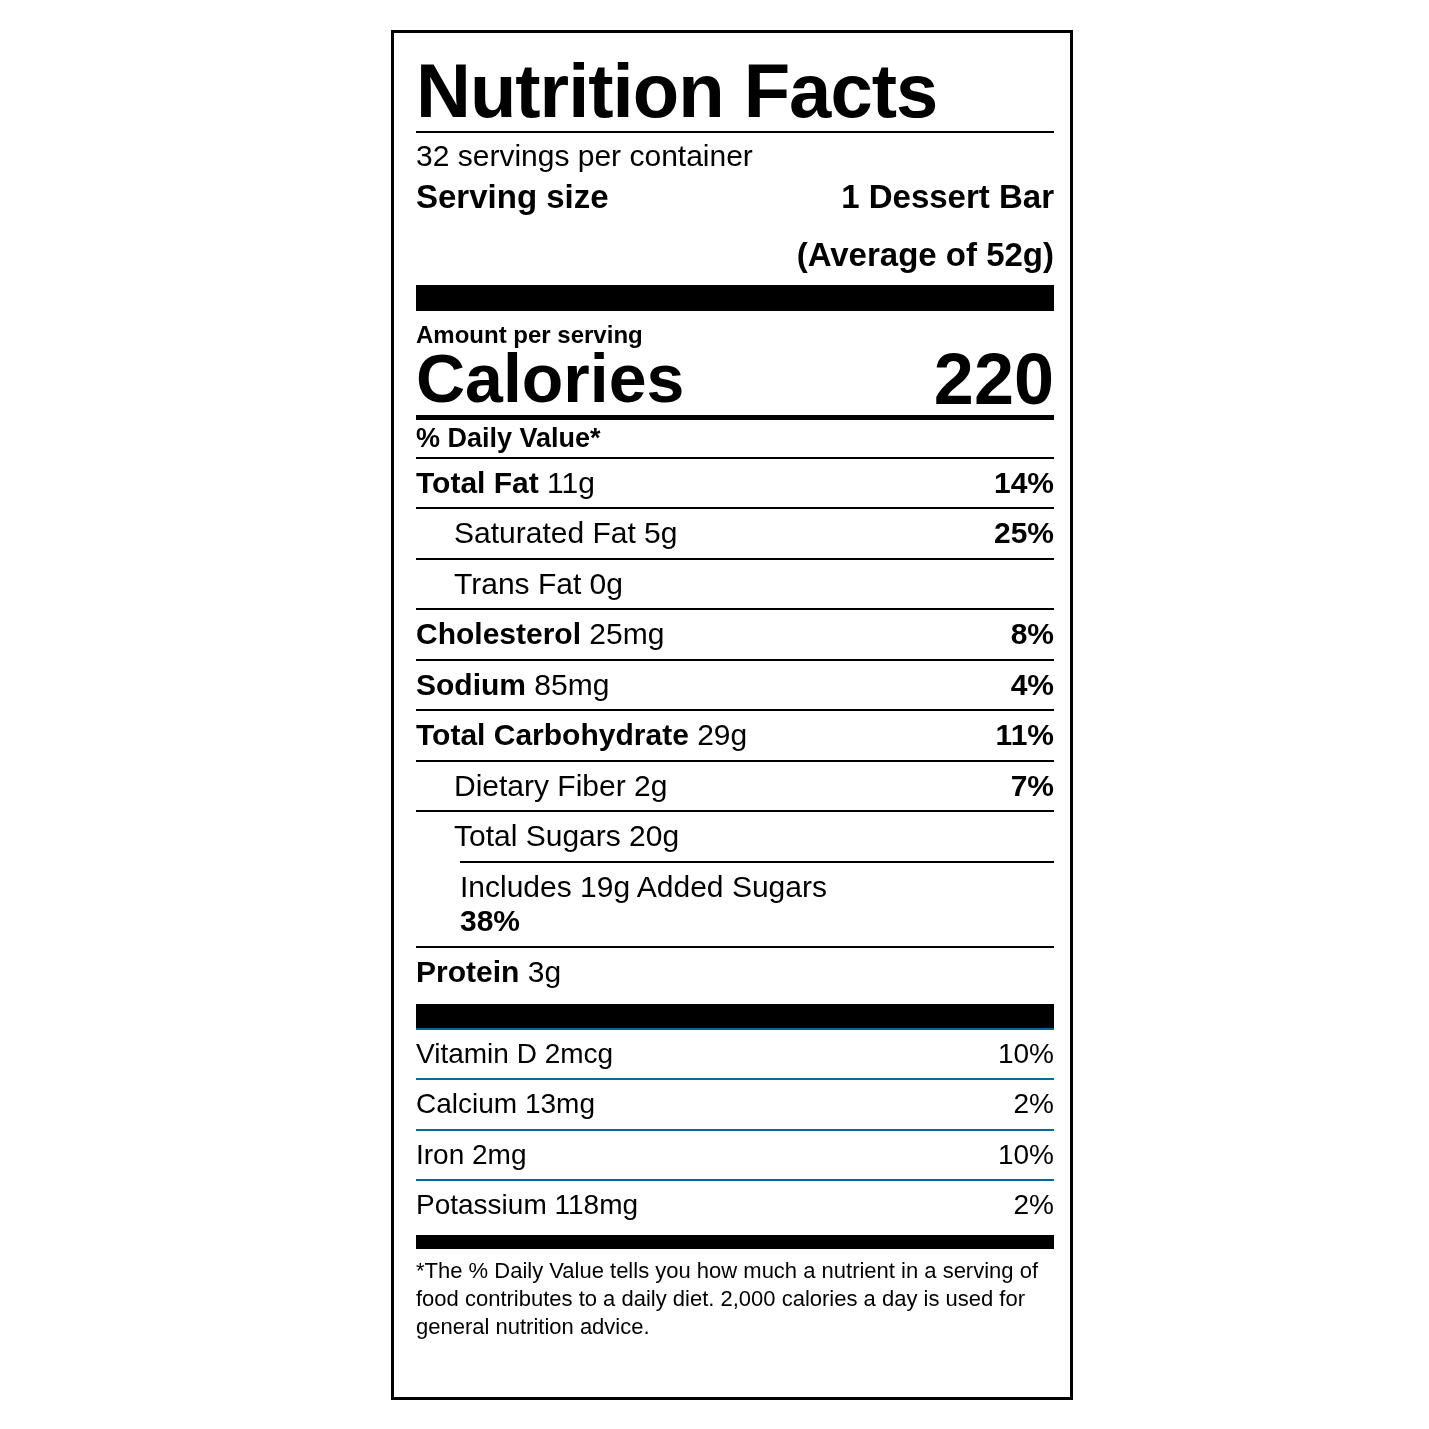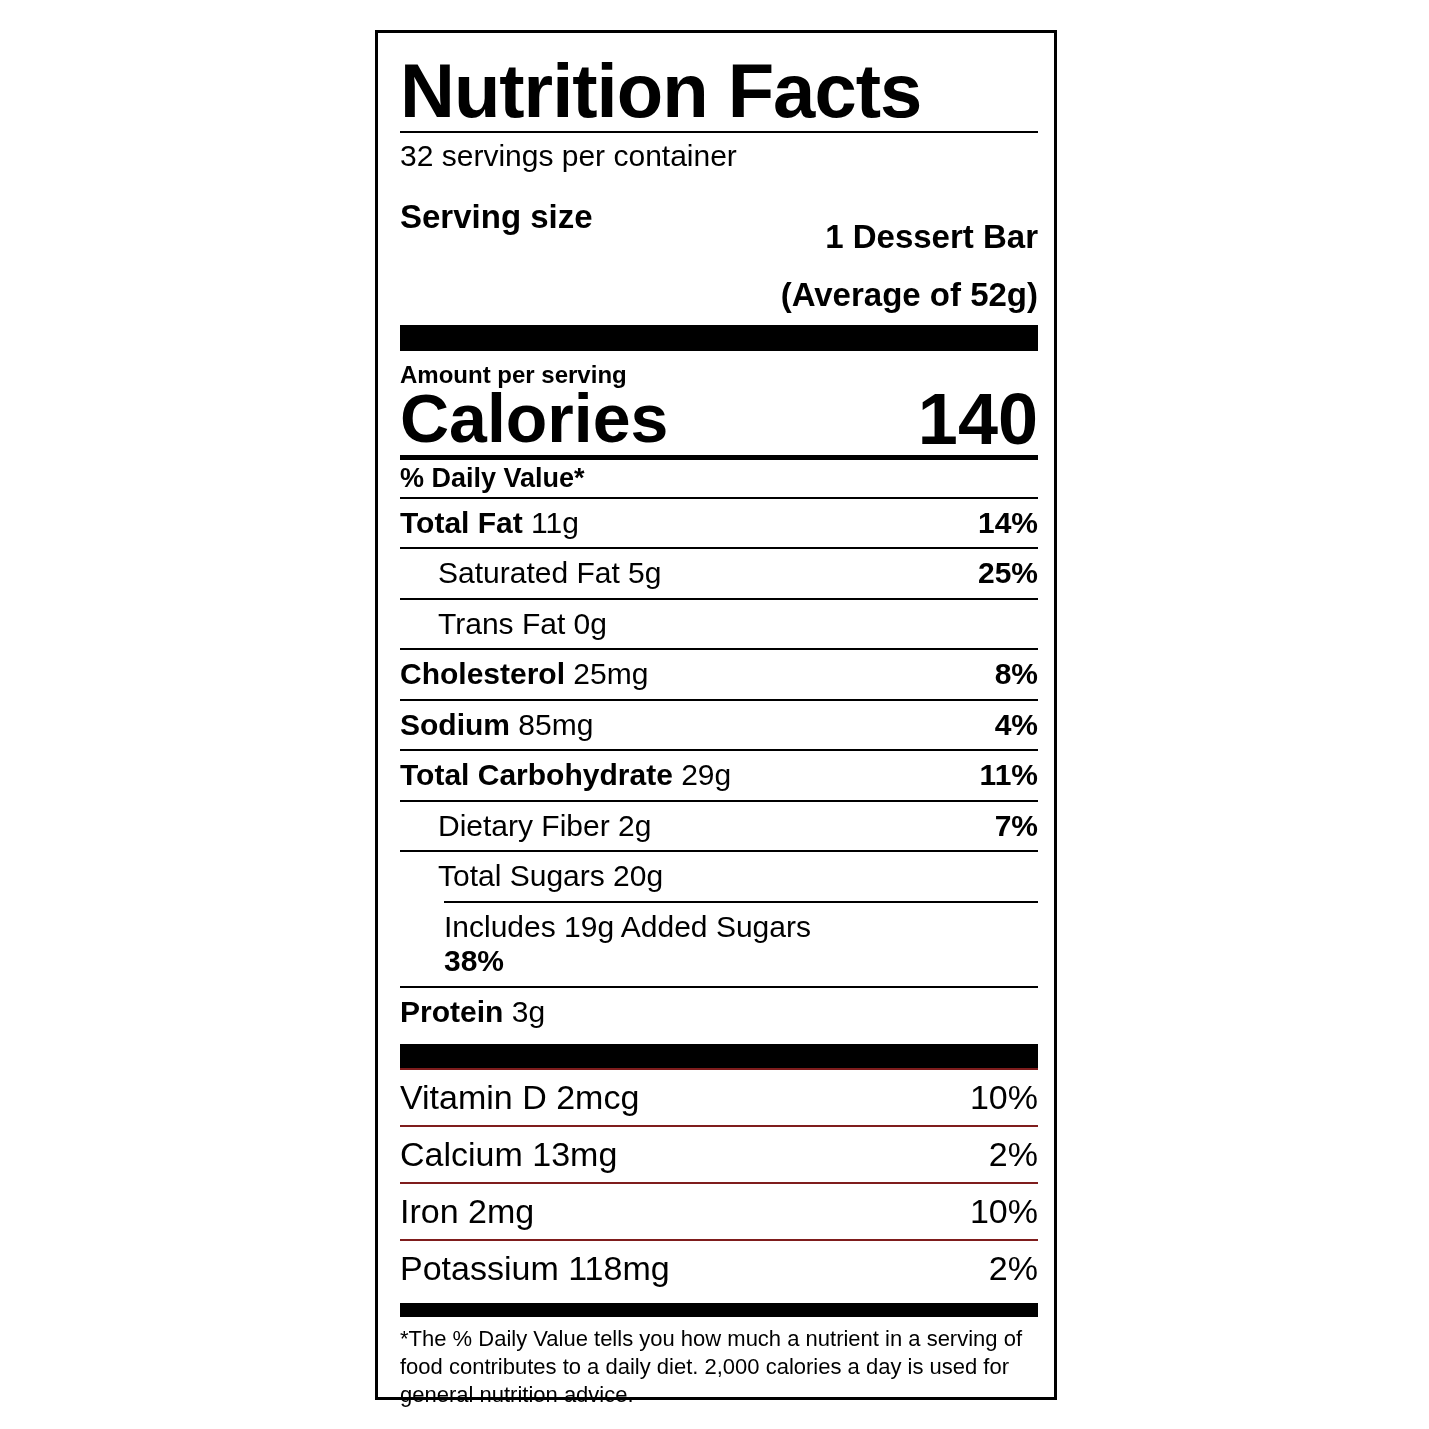--- a/index.html
+++ b/index.html
@@ -9,21 +9,21 @@
   }
   body {
     width: 1429px;
     height: 1429px;
     font-family: "Liberation Sans", sans-serif;
     color: #000000;
     position: relative;
   }
   .label-wrap {
     position: absolute;
-    left: 375px;
+    left: 391px;
     top: 30px;
     width: 682px;
     height: 1370px;
     border: 3px solid #000000;
     box-sizing: border-box;
     background: #ffffff;
   }
   .inner {
     position: absolute;
     left: 22px;
@@ -56,21 +56,21 @@
   .serving-row {
     display: flex;
     justify-content: space-between;
     align-items: center;
     font-size: 33px;
     font-weight: bold;
     line-height: 1.2;
     margin-top: 2px;
   }
   .serving-size-label { white-space: nowrap; }
-  .serving-size-value { text-align: right; white-space: nowrap; margin-top: 40px; }
+  .serving-size-value { text-align: right; white-space: nowrap; }
   .serving-size-value2 {
     text-align: right;
     font-size: 33px;
     font-weight: bold;
     line-height: 1.2;
     white-space: nowrap;
     margin-top: 19px;
   }
 
   .amount-per {
@@ -117,23 +117,23 @@
   .indent1 { padding-left: 38px; }
   .nrow.sub-indent-rule {
     margin-left: 44px;
     flex-direction: column;
   }
 
   .vit {
     display: flex;
     justify-content: space-between;
     align-items: baseline;
-    font-size: 34px;
+    font-size: 28px;
     padding: 8px 0 8px 0;
-    border-top: 2px solid #7f1d1d;
+    border-top: 2px solid #0369a1;
     line-height: 1.15;
   }
   .vit .pct { font-weight: normal; }
 
   .footnote {
     font-size: 22px;
     line-height: 1.28;
     padding-top: 8px;
   }
 </style>
@@ -153,21 +153,21 @@
       <span class="serving-size-value">1 Dessert Bar</span>
     </div>
     <div class="serving-size-value2">(Average of 52g)</div>
 
     <div class="rule-thick"></div>
 
     <div class="amount-per">Amount per serving</div>
 
     <div class="calorie-row">
       <span class="calorie-label">Calories</span>
-      <span class="calorie-value">140</span>
+      <span class="calorie-value">220</span>
     </div>
 
     <div class="rule-med"></div>
 
     <div class="dv-header">% Daily Value*</div>
 
     <div class="nrow">
       <span class="name"><b>Total Fat</b><span> 11g</span></span>
       <span class="pct">14%</span>
     </div>

